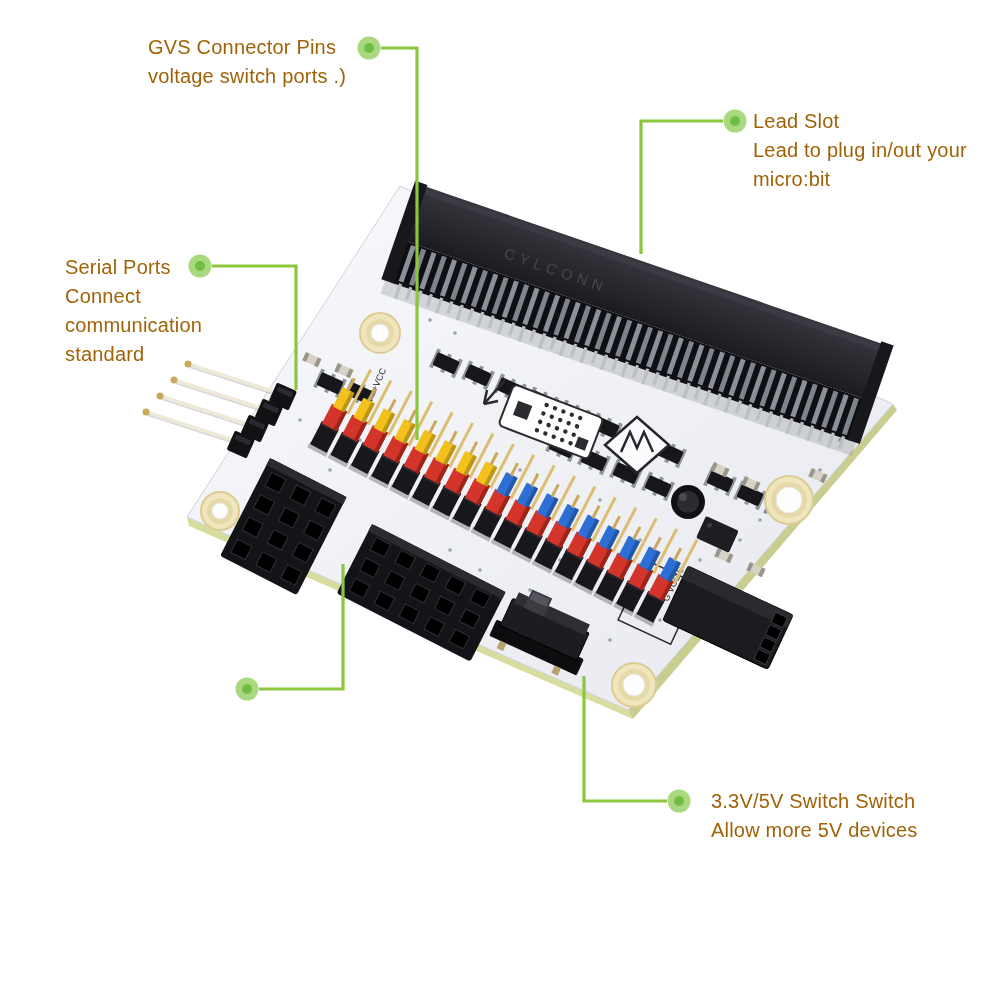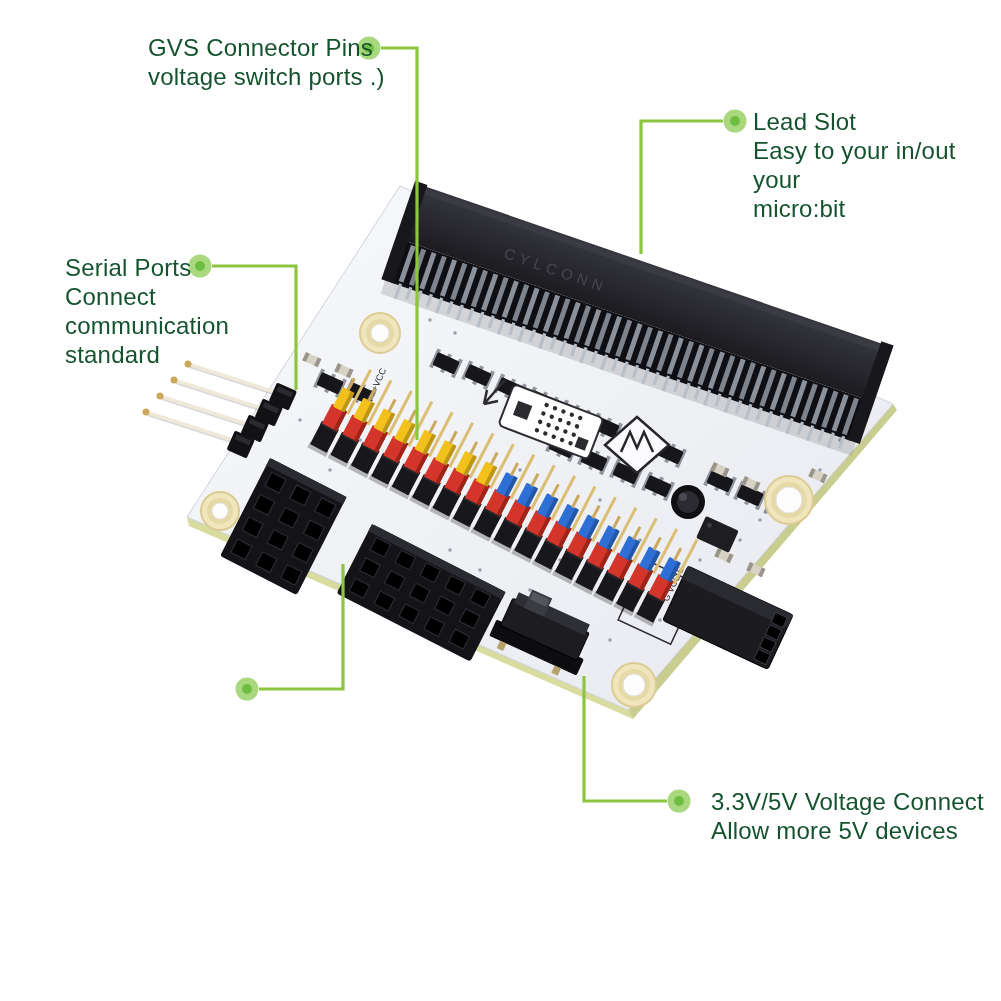--- a/index.html
+++ b/index.html
@@ -1,19 +1,19 @@
 <!DOCTYPE html>
 <html><head>
 <meta charset="utf-8">
 <style>
   html,body{margin:0;padding:0;background:#ffffff;}
   #stage{position:relative;width:1001px;height:1001px;background:#ffffff;overflow:hidden;
          font-family:"Liberation Sans",sans-serif;}
   #board-svg{position:absolute;left:0;top:0;}
-  .callout{position:absolute;font-size:24px;line-height:29px;color:#14532d;letter-spacing:.2px;}
+  .callout{position:absolute;font-size:20px;line-height:29px;color:#a16207;letter-spacing:.2px;}
   .cline{stroke:#8CC63F;stroke-width:3.2;fill:none;stroke-linecap:butt;stroke-linejoin:miter;}
   .mk-outer{fill:#A9D87E;}
   .mk-inner{fill:#6FBE44;}
   .silk{fill:#2B2B30;font-family:"Liberation Sans",sans-serif;}
 </style>
 </head>
 <body>
 
 <div id="stage">
 
@@ -677,30 +677,30 @@
       </g>
 </svg>
 
   <div class="callout" style="left:148px;top:33px">
     <div>GVS Connector Pins</div>
     <div>voltage switch ports .)</div>
   </div>
 
   <div class="callout" style="left:753px;top:107px">
     <div>Lead Slot</div>
-    <div>Easy to your in/out your</div>
+    <div>Lead to plug in/out your</div>
     <div>micro:bit</div>
   </div>
 
   <div class="callout" style="left:65px;top:253px">
     <div>Serial Ports</div>
     <div>Connect</div>
     <div>communication</div>
     <div>standard</div>
   </div>
 
 
   <div class="callout" style="left:711px;top:787px">
-    <div>3.3V/5V Voltage Connect</div>
+    <div>3.3V/5V Switch Switch</div>
     <div>Allow more 5V devices</div>
   </div>
 
 </div>
 
 </body></html>

